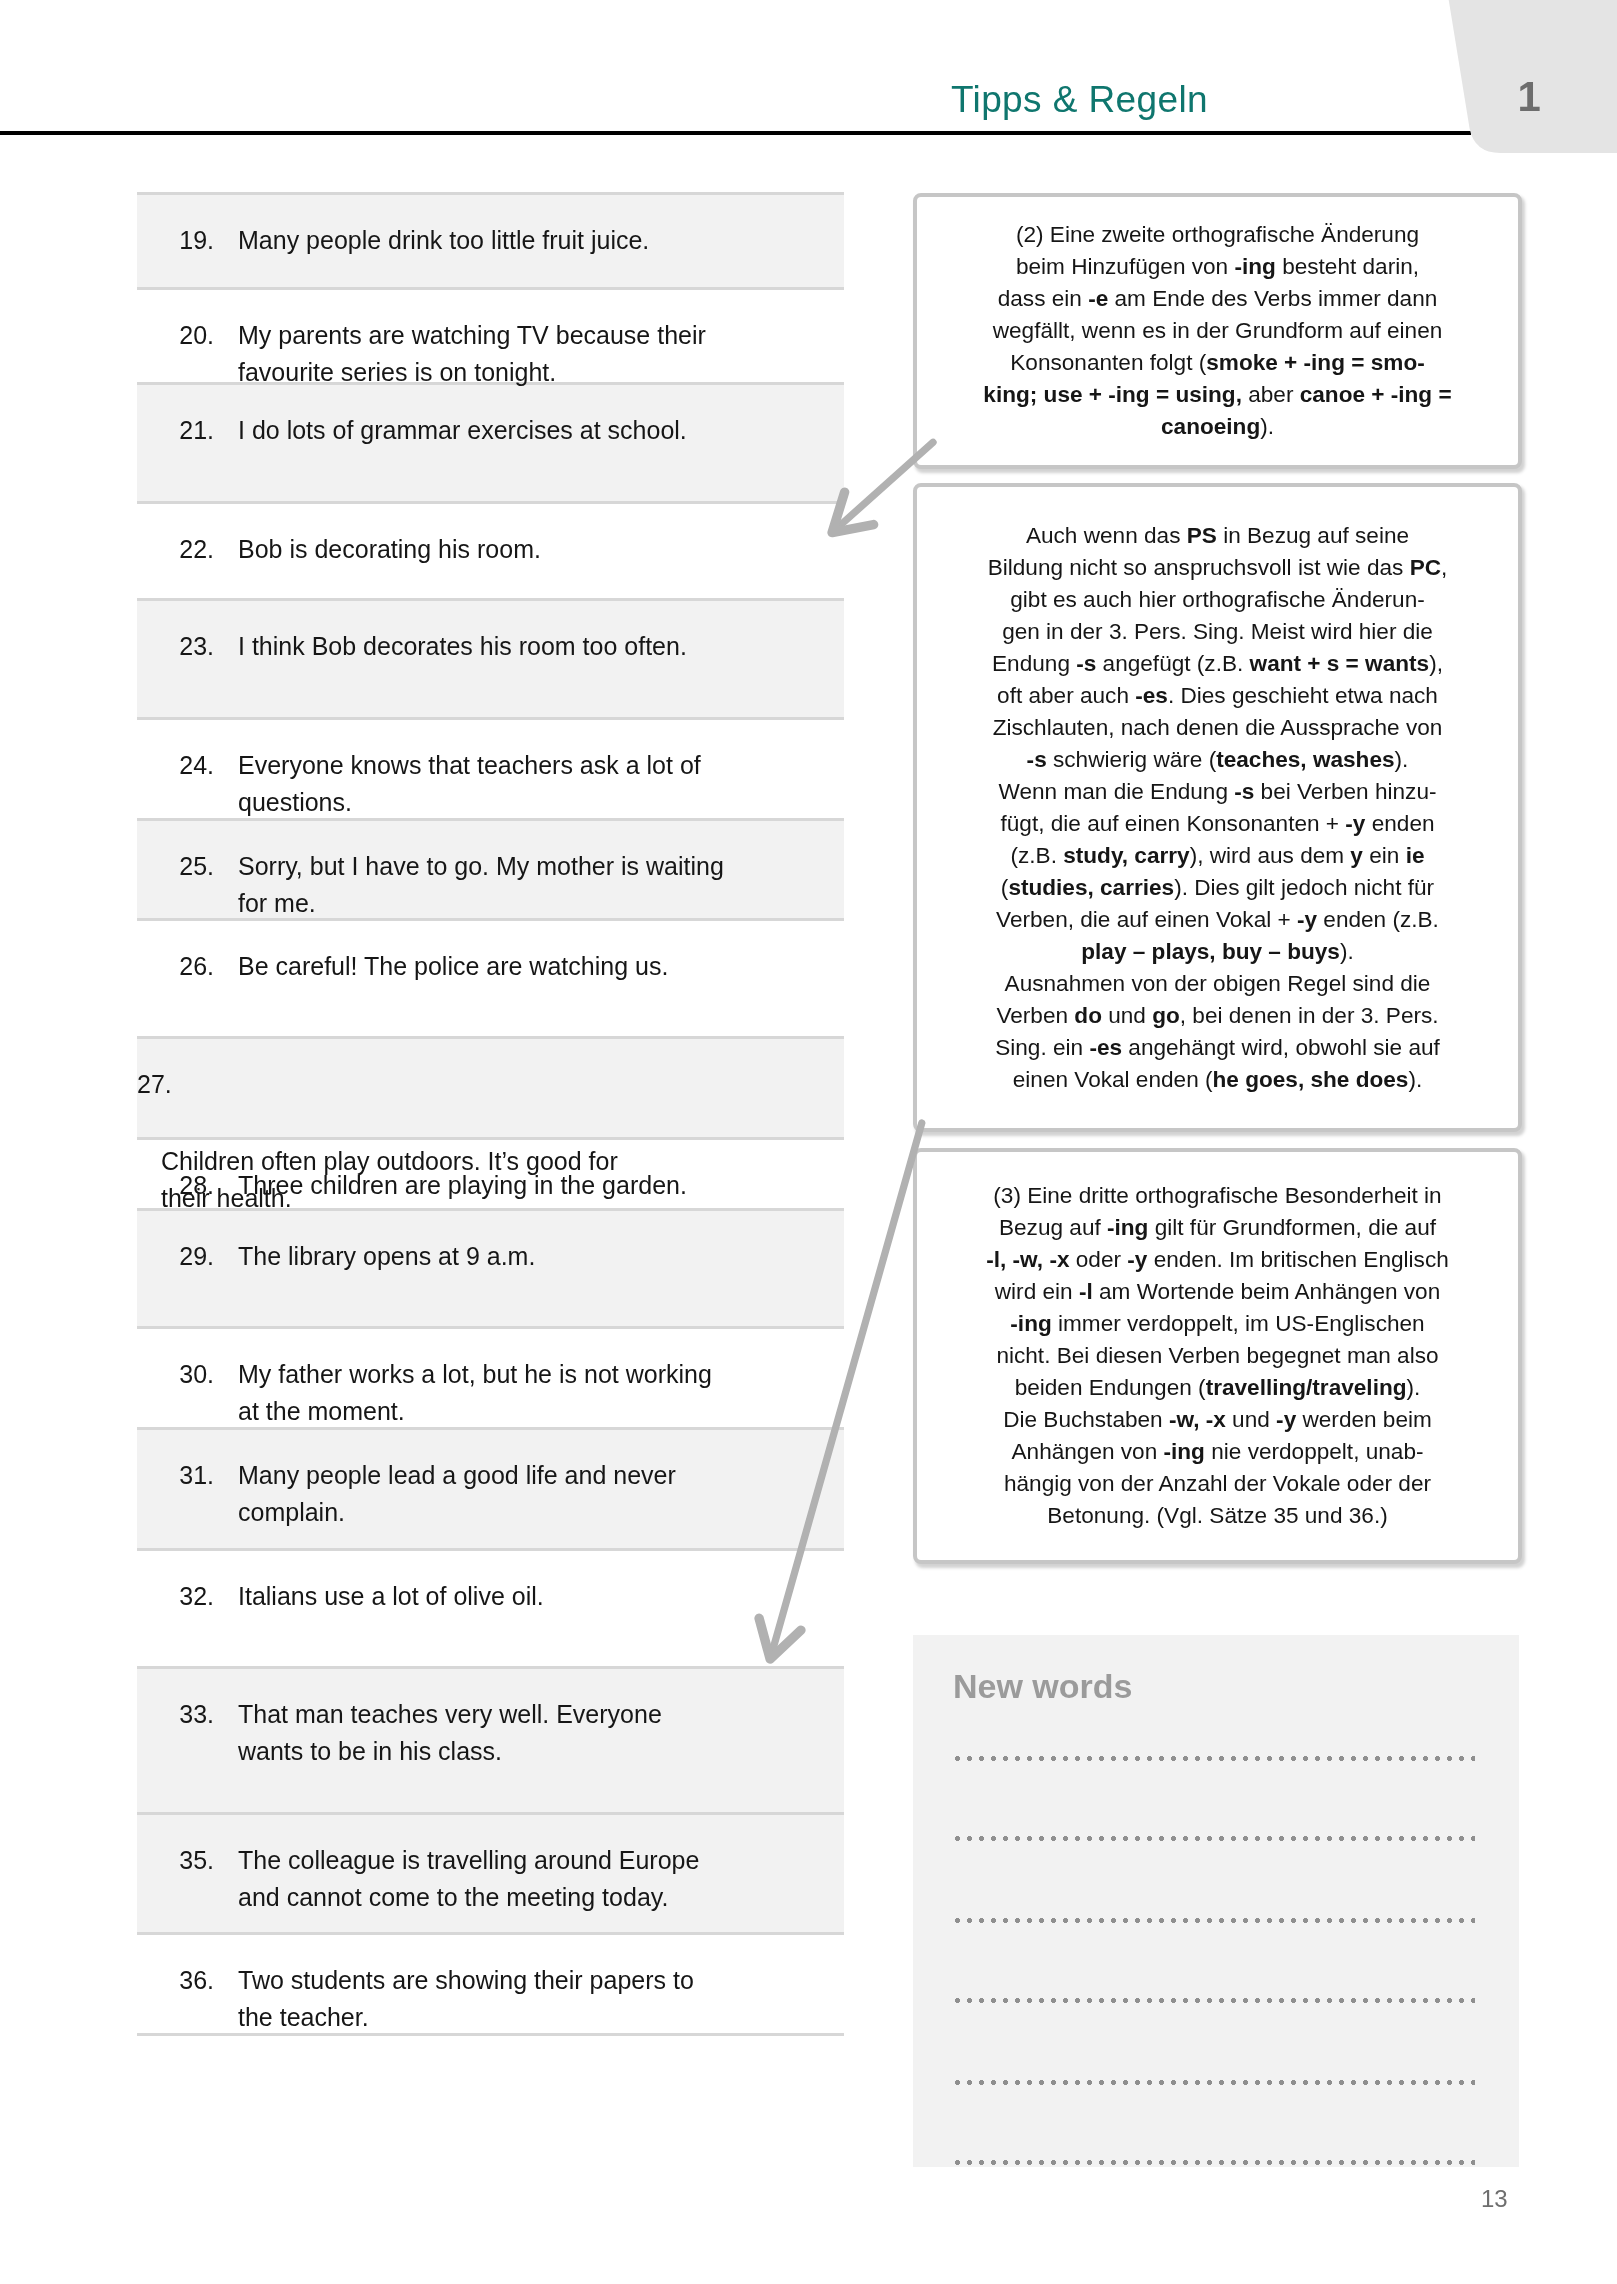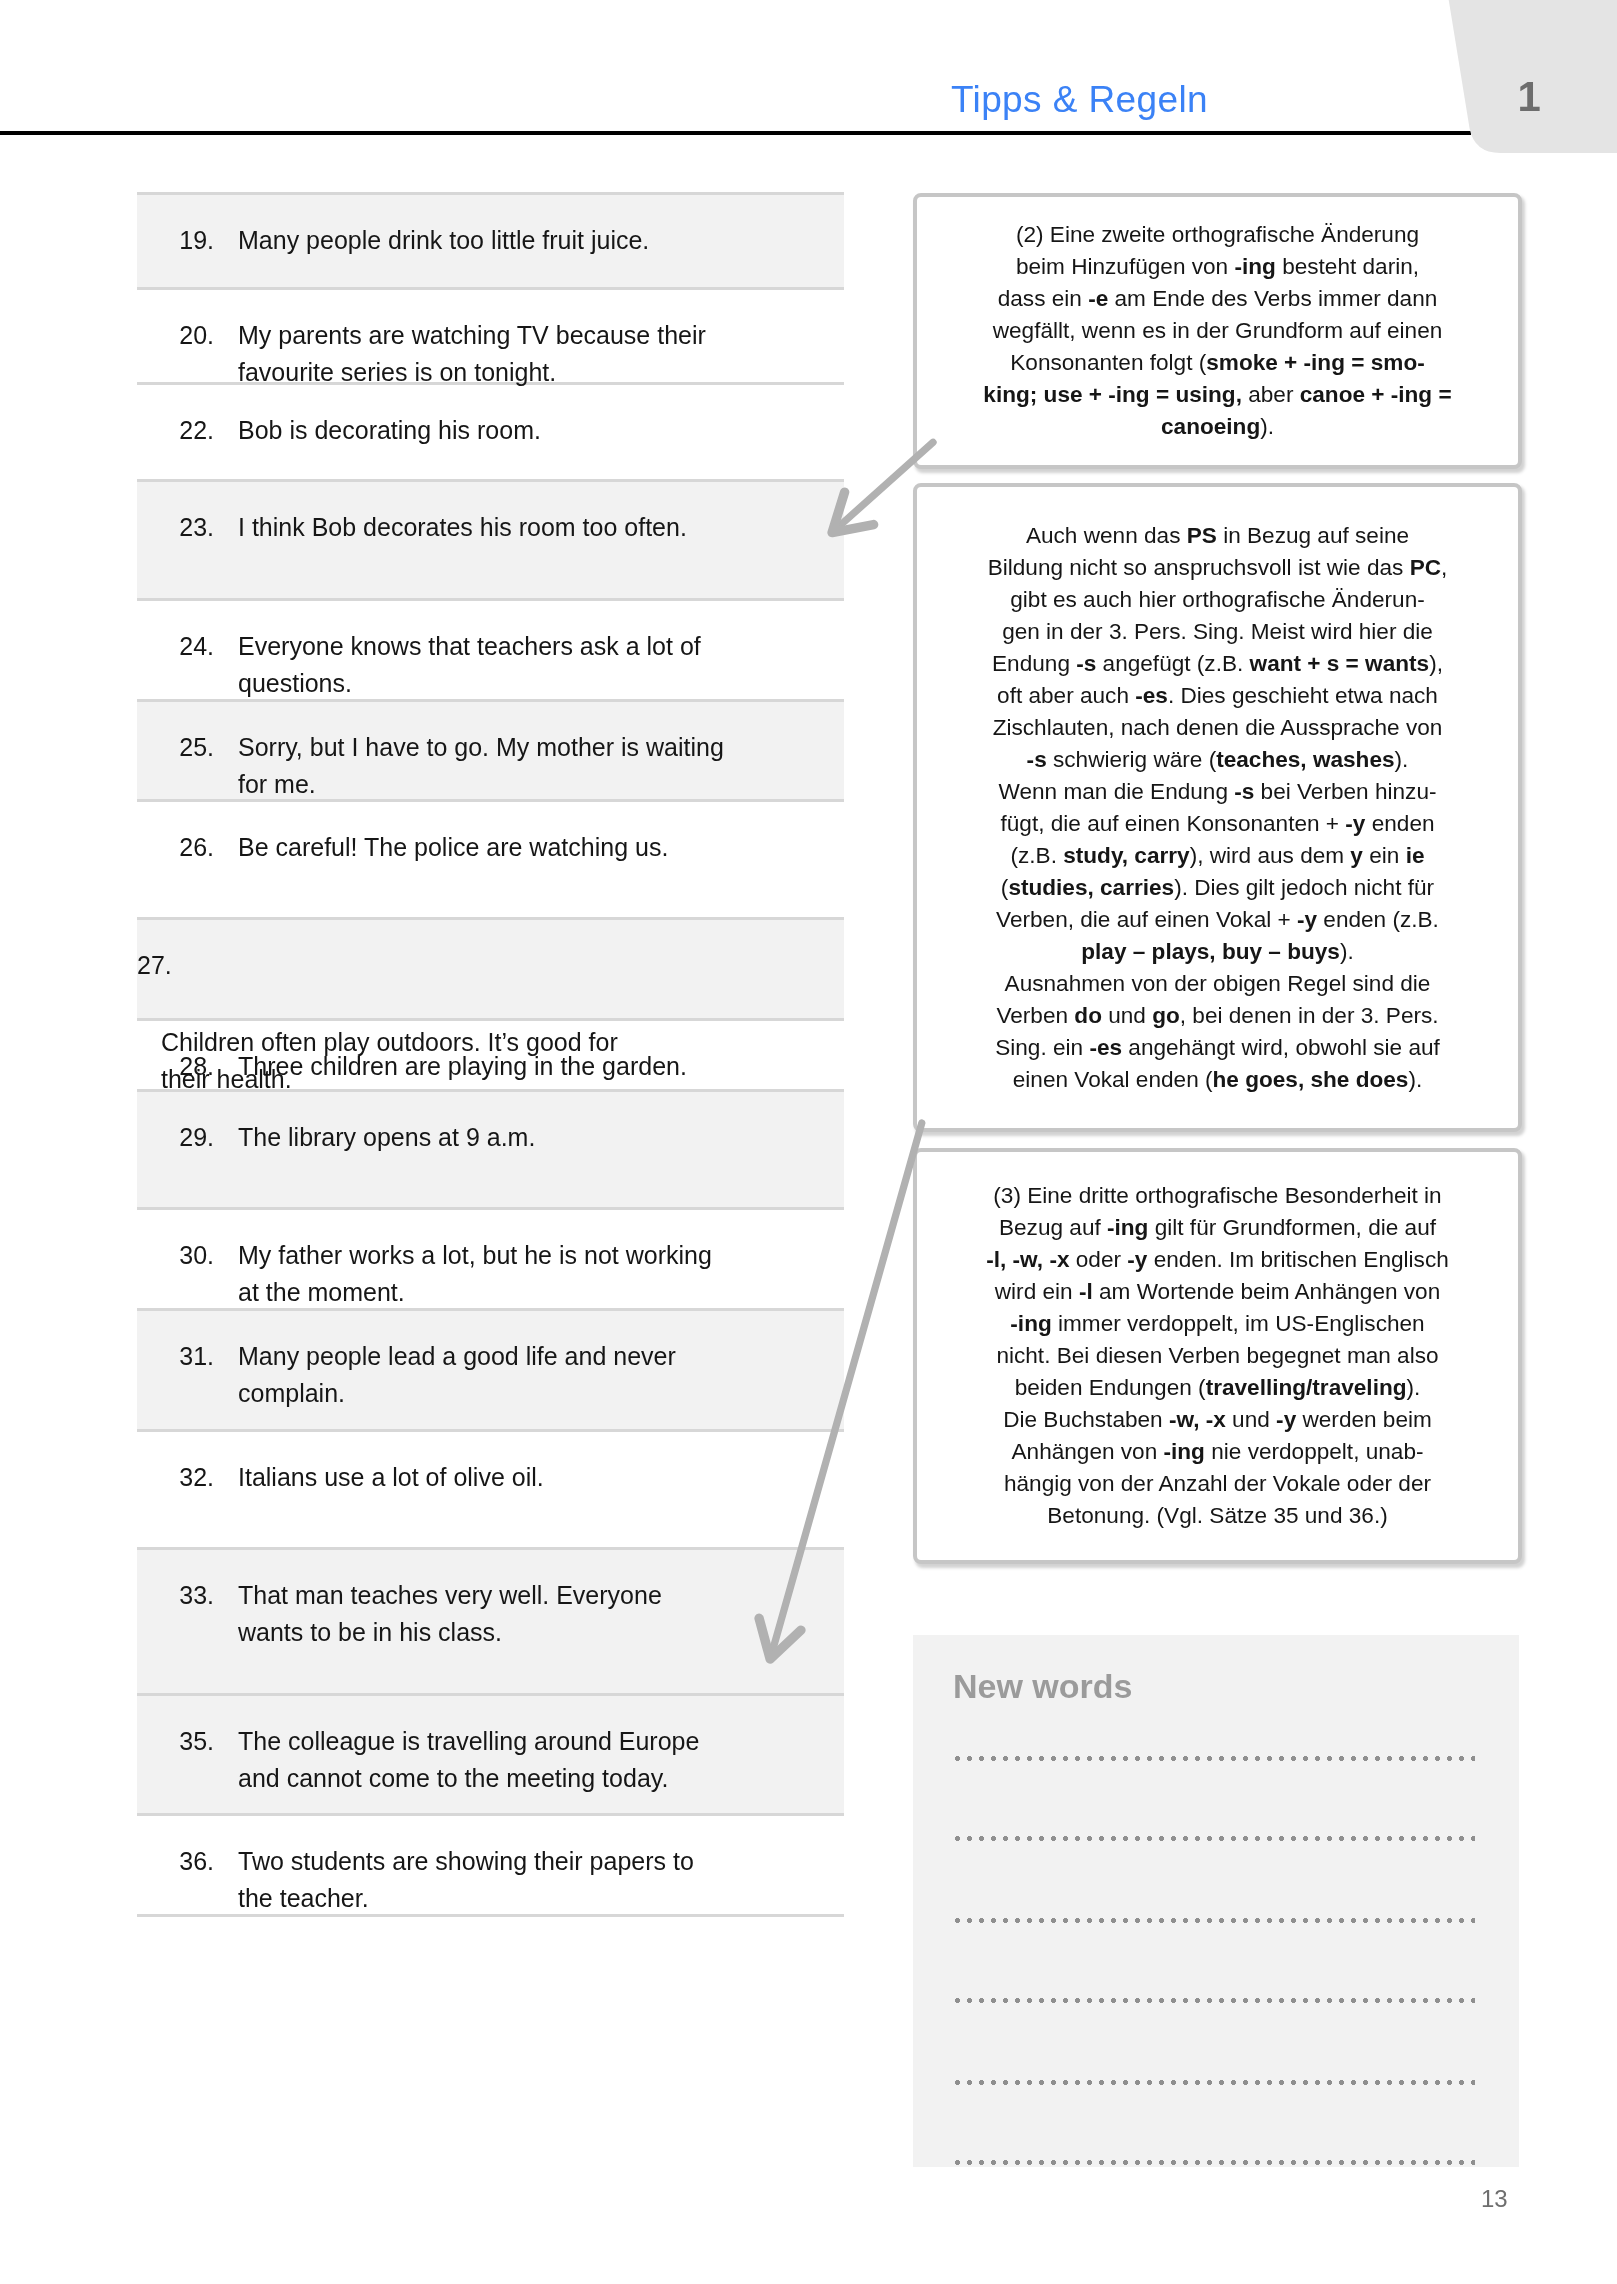--- a/index.html
+++ b/index.html
@@ -8,21 +8,21 @@
     --page-number:#6e6e6e; --tab-bg:#e4e4e4; --tab-number:#6d6d6d; --header-rule:#000000;
   }
   html,body{margin:0;padding:0;background:#ffffff;}
   .page{
     position:relative; width:1618px; height:2284px; background:#ffffff;
     font-family:"Liberation Sans", sans-serif; color:var(--ink); overflow:hidden;
   }
   
   .page-title{
     position:absolute; top:79px; left:854px; width:451px;
-    font-size:37px; font-weight:300; letter-spacing:0.4px; color:#3b82f6;
+    font-size:37px; font-weight:300; letter-spacing:0.4px; color:#0f766e;
     text-align:center; white-space:nowrap;
   }
   .header-rule{
     position:absolute; top:131px; left:0; width:1471px; height:4px;
     background:var(--header-rule);
   }
   .chapter-tab-svg{position:absolute; top:0; left:1434px;}
   .chapter-tab-svg path{fill:var(--tab-bg);}
   .chapter-tab-svg text{
     fill:var(--tab-number); font-family:"Liberation Sans",sans-serif;
@@ -100,20 +100,24 @@
 
   <div class="sentence-list">
       <div class="sentence-row shaded" style="height: 95px;">
       <div class="sentence-number">19.</div>
       <div class="sentence-text">Many people drink too little fruit juice.</div>
     </div>
       <div class="sentence-row" style="height: 95px;">
       <div class="sentence-number">20.</div>
       <div class="sentence-text">My parents are watching TV because their
 favourite series is on tonight.</div>
+    </div>
+      <div class="sentence-row shaded" style="height: 119px;">
+      <div class="sentence-number">21.</div>
+      <div class="sentence-text">I do lots of grammar exercises at school.</div>
     </div>
       <div class="sentence-row" style="height: 97px;">
       <div class="sentence-number">22.</div>
       <div class="sentence-text">Bob is decorating his room.</div>
     </div>
       <div class="sentence-row shaded" style="height: 119px;">
       <div class="sentence-number">23.</div>
       <div class="sentence-text">I think Bob decorates his room too often.</div>
     </div>
       <div class="sentence-row" style="height: 101px;">

